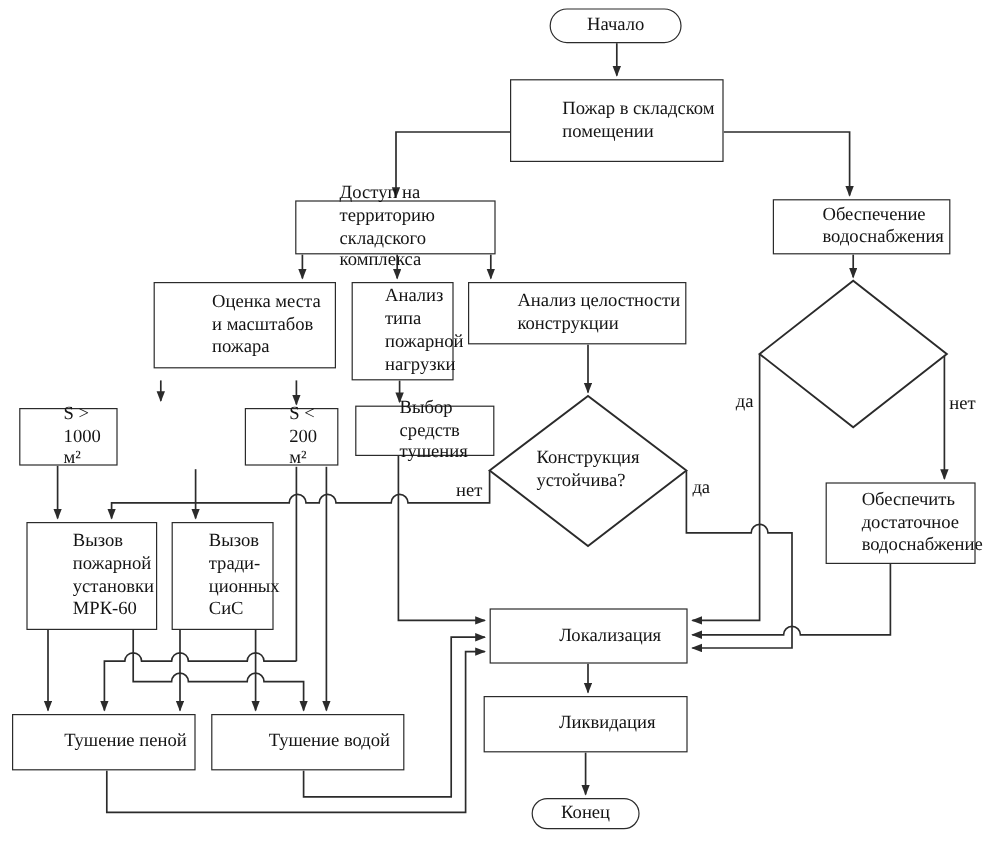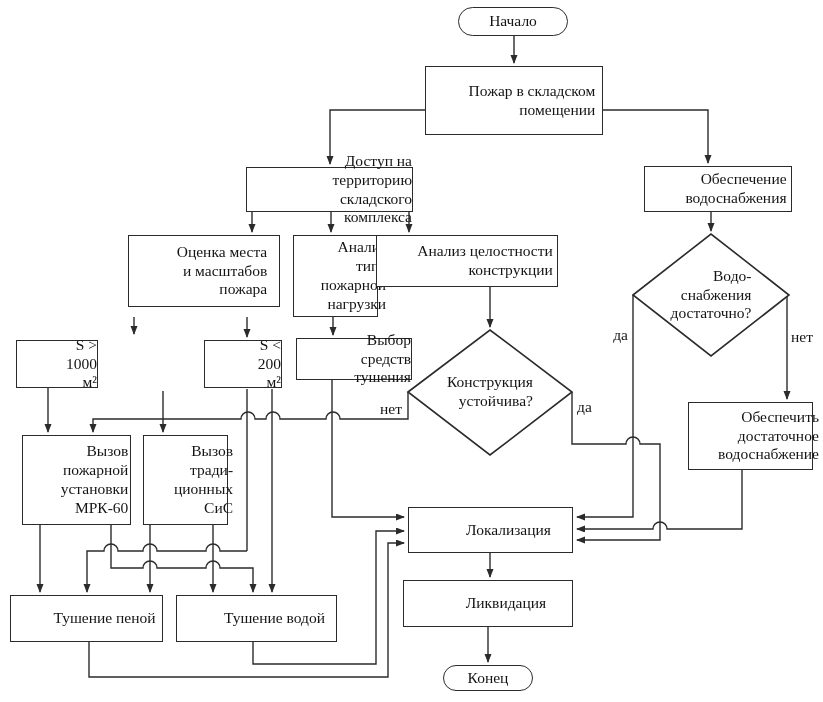--- a/index.html
+++ b/index.html
@@ -3,21 +3,21 @@
 <meta charset="utf-8">
 <style>
   html,body{margin:0;padding:0;background:#ffffff;}
   .canvas{
     position:relative;width:823px;height:702px;background:#ffffff;
     font-family:"Liberation Serif","DejaVu Serif",serif;color:#141414;overflow:hidden;
   }
   .wires{position:absolute;left:0;top:0;z-index:0;}
   .node{
     position:absolute;z-index:2;display:flex;align-items:center;justify-content:center;
-    text-align:right;white-space:pre-line;font-size:15.5px;line-height:1.22;
+    text-align:left;white-space:pre-line;font-size:15.5px;line-height:1.22;
     box-sizing:border-box;
   }
   .box{background:#ffffff;border:1.7px solid #2b2b2b;padding-left:36px;}
   .terminator{background:#ffffff;border:1.7px solid #2b2b2b;border-radius:15px;}
   .dtext{background:transparent;border:none;z-index:3;}
   .edge-label{
     position:absolute;z-index:3;font-size:15.5px;line-height:1;background:transparent;
   }
   .ra{text-align:right;}
 </style>
@@ -83,26 +83,23 @@
 
   <div class="node box" style="left:128px;top:235px;width:152px;height:72px">Оценка места
 и масштабов
 пожара</div>
 
   <div class="node box" style="left:293px;top:235px;width:85px;height:82px">Анализ
 типа
 пожарной
 нагрузки</div>
 
-  <div class="node box" style="left:376px;top:235px;width:182px;height:52px">Анализ целостности
+  <div class="node box" style="left:390px;top:235px;width:182px;height:52px">Анализ целостности
 конструкции</div>
 
-  <div class="node dtext" style="left:651px;top:256px;width:120px;height:78px">Водо-
-снабжения
-достаточно?</div>
 
   <div class="node box" style="left:16px;top:340px;width:82px;height:48px">S &gt; 1000 м²</div>
 
 
   <div class="node box" style="left:204px;top:340px;width:78px;height:48px">S &lt; 200 м²</div>
 
   <div class="node box" style="left:296px;top:338px;width:116px;height:42px">Выбор средств
 тушения</div>
 
   <div class="node dtext" style="left:418px;top:371px;width:144px;height:42px">Конструкция

